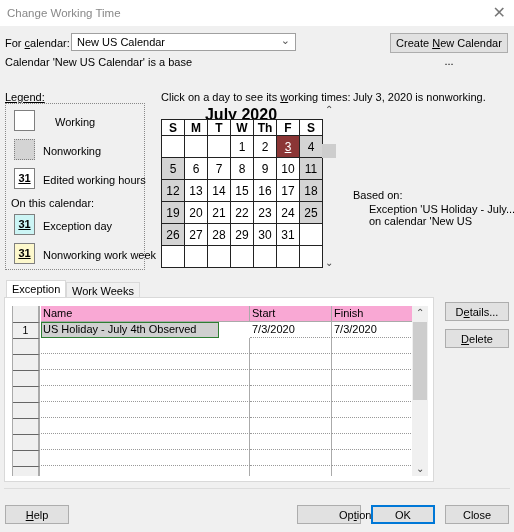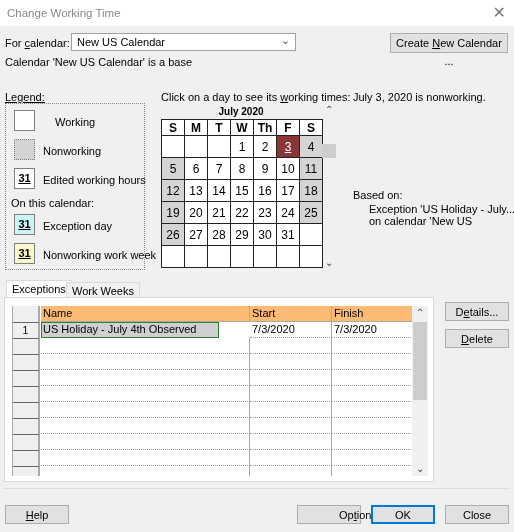--- a/index.html
+++ b/index.html
@@ -13,40 +13,40 @@
   .combo { position: absolute; left: 71px; top: 33px; width: 225px; height: 18px; background: #fff; border: 1px solid #a0a0a0; }
   .combo span.v { position: absolute; left: 5px; top: 2px; }
   .combo span.arr { position: absolute; right: 5px; top: 0px; font-size: 11px; color: #555; }
   .btn { position: absolute; background: #e1e1e1; border: 1px solid #adadad; text-align: center; cursor: pointer; line-height: 18px; }
   .btn.def { border: 1px solid #0078d7; box-shadow: inset 0 0 0 1px #0078d7; }
   .legend-box { position: absolute; left: 5px; top: 103px; width: 140px; height: 167px; border: 1px dotted #888; }
   .sw { position: absolute; left: 8px; width: 21px; height: 21px; border: 1px solid #7f7f7f; text-align: center; font-weight: bold; font-size: 11px; line-height: 19px; }
   .sw u { text-decoration: underline; }
   .leg-t { position: absolute; left: 37px; }
   
-  .cal-title { position: absolute; left: 160px; top: 106px; width: 162px; text-align: center; font-weight: bold; font-size: 10px; }
+  .cal-title { position: absolute; left: 160px; top: 106px; width: 162px; text-align: center; font-weight: bold; font-size: 16px; }
   table.cal { position: absolute; left: 161px; top: 119px; border-collapse: collapse; }
   table.cal td { width: 23px; height: 22px; border: 1px solid #222; text-align: center; font-size: 12px; background: #fff; }
   table.cal td.hd { height: 16px; font-weight: bold; font-size: 12px; }
   table.cal td.nw { background: #d4d4d4; }
   table.cal td.sel { background: #8b3636; color: #fff; }
   .cal-scroll { position: absolute; left: 322px; top: 104px; width: 15px; height: 164px; }
   .cal-scroll .up { position: absolute; top: 0; left: 3px; font-size: 10px; color: #444; }
   .cal-scroll .thumb { position: absolute; top: 40px; left: 0; width: 14px; height: 14px; background: #cdcdcd; }
   .cal-scroll .dn { position: absolute; bottom: 0; left: 3px; font-size: 10px; color: #444; }
   
   .tab { position: absolute; top: 280px; height: 18px; padding: 0 5px; line-height: 16px; cursor: pointer; }
   .tab.active { background: #fff; border: 1px solid #d9d9d9; border-bottom: none; height: 19px; }
   .tab.inactive { background: #f0f0f0; border: 1px solid #d9d9d9; top: 282px; height: 16px; }
   .panel { position: absolute; left: 4px; top: 297px; width: 430px; height: 185px; background: #fff; border: 1px solid #d9d9d9; }
   .grid { position: absolute; left: 12px; top: 306px; width: 400px; height: 170px; overflow: hidden; background: #fff; border-left: 1px solid #aaa; }
   .grow { position: absolute; left: 0; width: 400px; height: 16px; }
   .rh { position: absolute; left: 0; width: 27px; height: 16px; background: #f0f0f0; border-right: 2px solid #aaa; border-top: 1px solid #666; font-size: 10.5px; text-align: center; line-height: 15px; }
   .gc { position: absolute; height: 16px; border-bottom: 1px dotted #999; border-right: 1px solid #aaa; padding-left: 2px; line-height: 15px; white-space: nowrap; overflow: hidden; }
-  .hdrc { background: #fdba74; border-bottom: 1px solid #aaa; }
+  .hdrc { background: #f9a8d4; border-bottom: 1px solid #aaa; }
   .cell-sel { background: #d0d0d0; outline: 1px solid #2e7d32; outline-offset: -1px; }
   .grid-scroll { position: absolute; left: 412px; top: 306px; width: 16px; height: 170px; background: #f0f0f0; }
   .grid-scroll .up { position: absolute; top: 1px; left: 4px; font-size: 10px; color: #444; }
   .grid-scroll .thumb { position: absolute; top: 16px; left: 1px; width: 14px; height: 78px; background: #cdcdcd; }
   .grid-scroll .dn { position: absolute; bottom: 2px; left: 4px; font-size: 10px; color: #444; }
   .sep { position: absolute; left: 4px; top: 488px; width: 506px; height: 1px; background: #dcdcdc; }
 </style>
 </head>
 <body>
 
@@ -151,21 +151,21 @@
   <span class="up">⌃</span>
   <div class="thumb"></div>
   <span class="dn">⌄</span>
 </div>
 
 <span class="lbl" style="left:353px;top:91px;">July 3, 2020 is nonworking.</span>
 <span class="lbl" style="left:353px;top:189px;">Based on:</span>
 <span class="lbl" style="left:369px;top:203px;">Exception 'US Holiday - July...'</span>
 <span class="lbl" style="left:369px;top:215px;">on calendar 'New US</span>
 
-<div class="tab active" style="left:6px;">Exceptions</div>
+<div class="tab active" style="left:6px;">Exception</div>
 <div class="tab inactive" style="left:66px;">Work Weeks</div>
 <div class="panel"></div>
 
 <div class="grid" id="grid">
     <div class="grow" style="top: 0px;">
       <div class="rh" style="border-top: none;"></div>
       <div class="gc hdrc" style="left: 28px; width: 209px;">Name</div>
       <div class="gc hdrc" style="left: 237px; width: 82px;">Start</div>
       <div class="gc hdrc" style="left: 319px; width: 81px;">Finish</div>
     </div>

